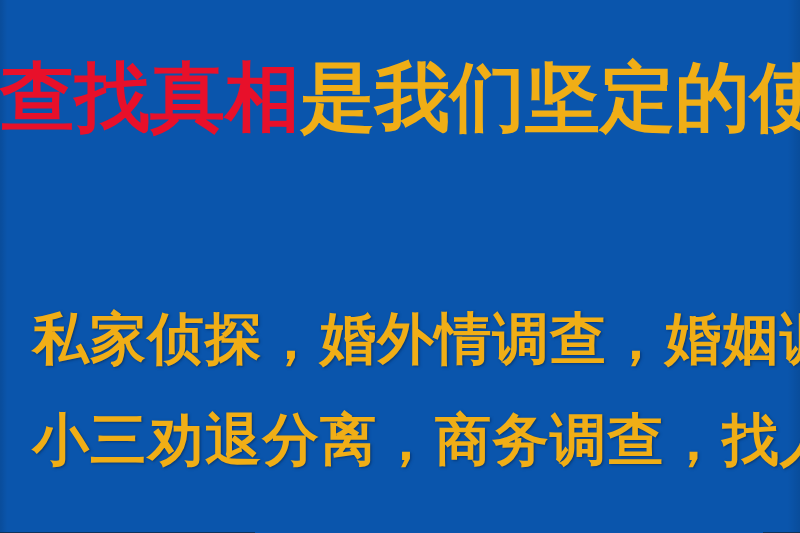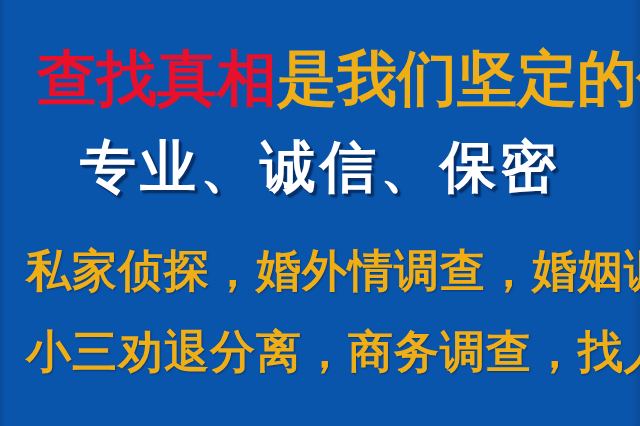--- a/index.html
+++ b/index.html
@@ -44,21 +44,20 @@
   #headline {
     left: 0;
     right: 0;
     top: 48px;
     text-align: center;
     font-size: 60px;
     letter-spacing: 0px;
   }
   #headline .seg-red {
     color: #e8102a;
-    margin-left: 37px;
   }
   #headline .seg-gold {
     color: #f0ae16;
   }
 
   
   #tagline {
     left: 0;
     right: 0;
     top: 139px;
@@ -94,19 +93,18 @@
 
 <div id="banner">
 
   <div class="edge-shade-left"></div>
   <div class="edge-shade-right"></div>
 
   <div class="line" id="headline">
     <span class="seg-red">查找真相</span><span class="seg-gold">是我们坚定的使命</span>
   </div>
 
-  <div class="line" id="tagline">专业、诚信、保密</div>
 
   <div class="line" id="services-line-1">私家侦探，婚外情调查，婚姻调查，</div>
 
   <div class="line" id="services-line-2">小三劝退分离，商务调查，找人寻人</div>
 
 </div>
 
 </body></html>

